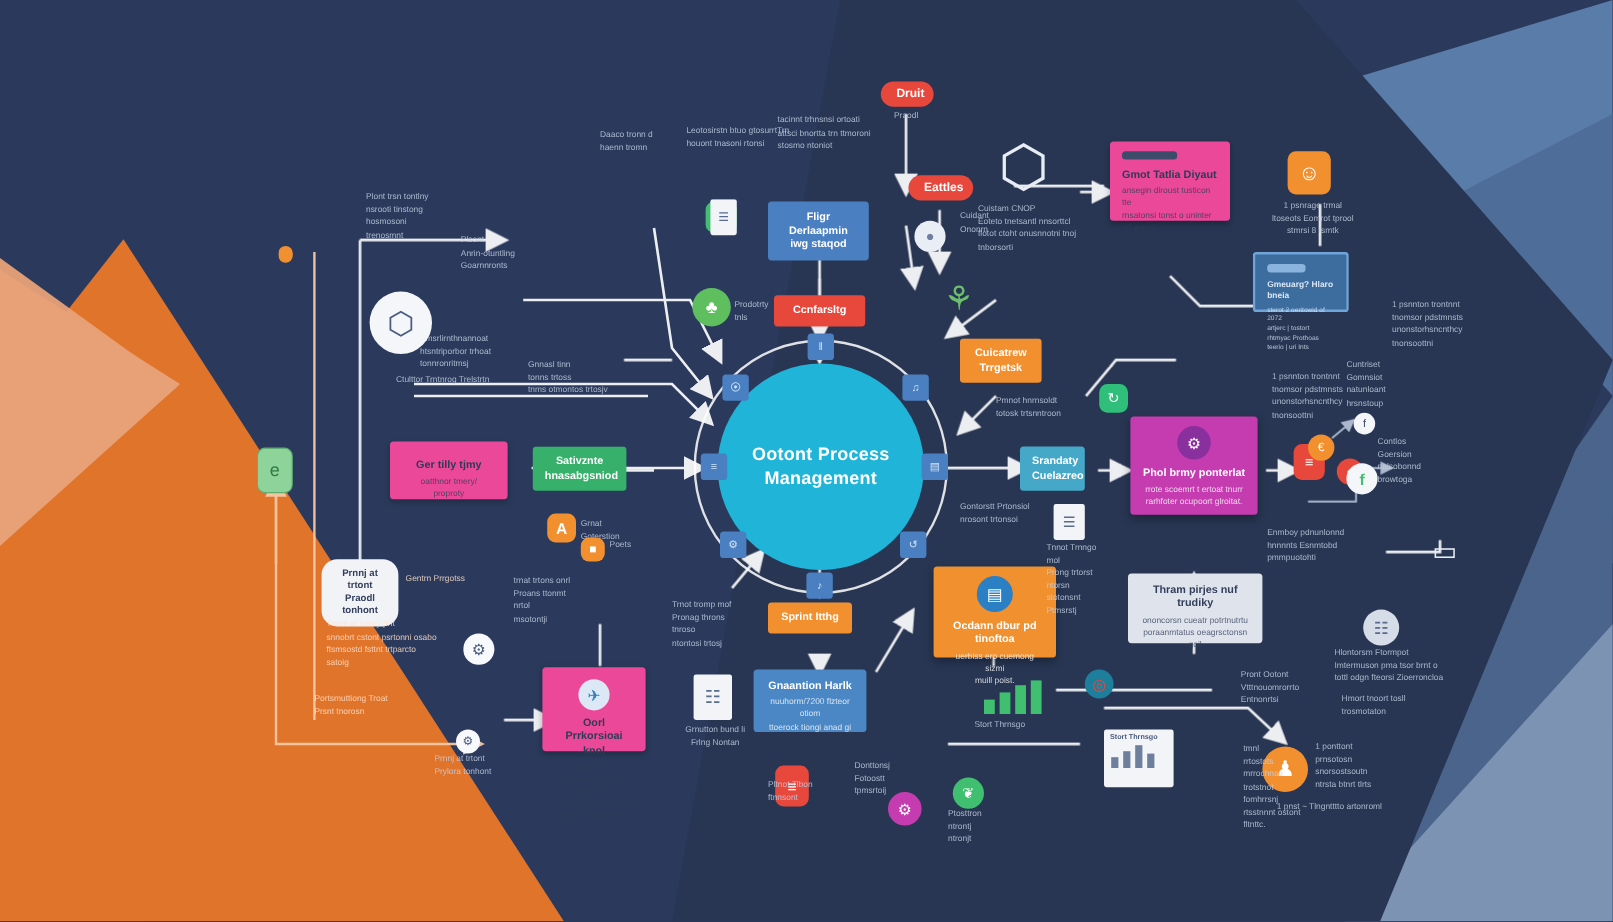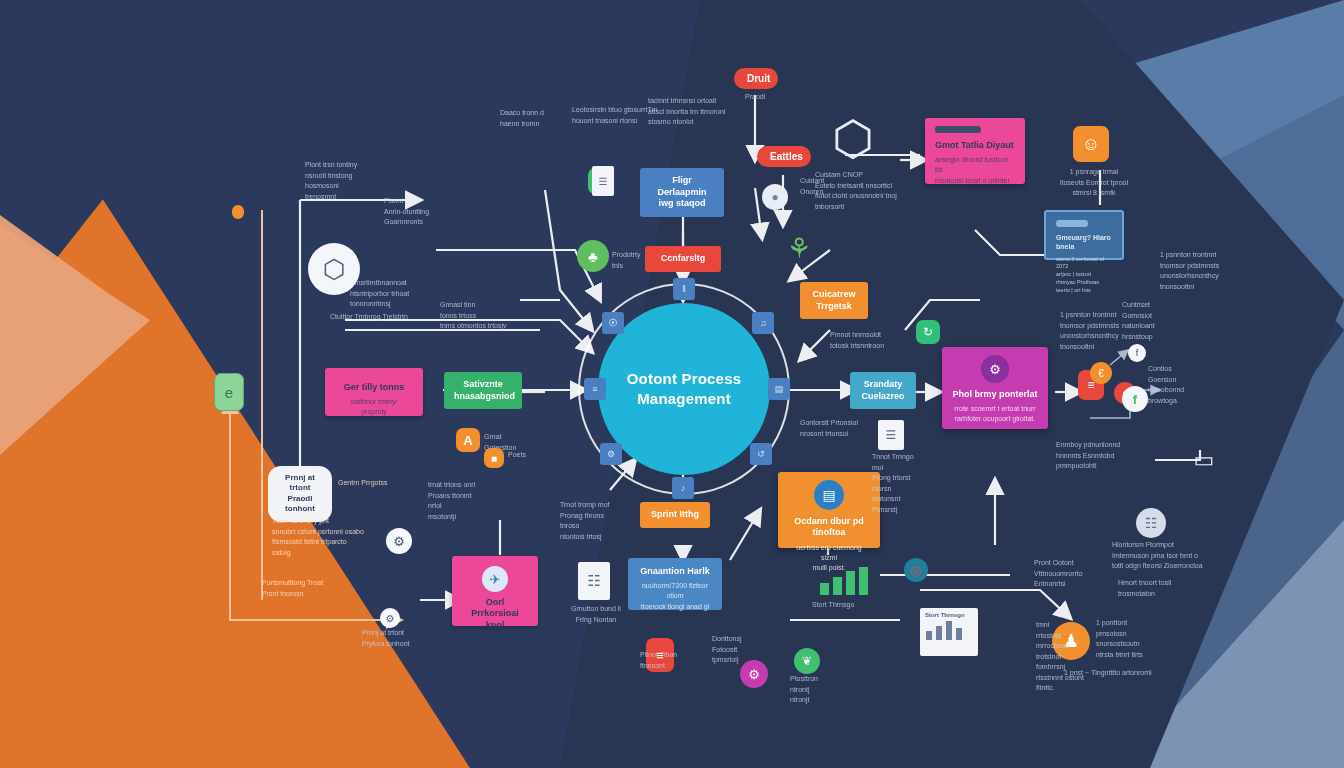--- a/index.html
+++ b/index.html
@@ -263,21 +263,21 @@
       <span>♣</span>
     </div>
   <div class="n cap" style="left:612px;top:250px;width:40px;">Prodotrty
 tnls</div>
 
   <div class="n ico" style="left:779px;top:228px;width:40px;height:40px;color:#6cc06c;font-size:28px;">
       <span>⚘</span>
     </div>
 
   <div class="n card card-light" style="left:325px;top:368px;width:98px;height:48px;text-align:center;">
-    <div class="ti" style="margin-top:6px;">Ger tilly tonns</div>
+    <div class="ti" style="margin-top:6px;">Ger tilly tjmy</div>
     <div class="bd" style="white-space:pre-line;">oatthnor tmery/
 proproty</div>
   </div>
 
   <div class="n chip chip-green" style="left:444px;top:372px;width:78px;white-space:pre-line;">Sativznte
 hnasabgsniod</div>
 
   <div class="n ico ico-sq" style="left:456px;top:428px;width:24px;height:24px;background:#f2902f;color:#fff;font-size:13px;font-weight:bold;">
       <span>A</span>
     </div>
@@ -378,21 +378,21 @@
   <div class="n cap" style="left:812px;top:600px;width:60px;">Stort  Thrnsgo</div>
 
   <div class="n chip chip-orange" style="left:800px;top:282px;width:68px;white-space:pre-line;">Cuicatrew
 Trrgetsk</div>
 
   <div class="n cap" style="left:830px;top:330px;width:84px;white-space:pre-line;">Pmnot  hnrnsoldt
 totosk  trtsnntroon</div>
   <div class="n cap" style="left:800px;top:418px;width:72px;white-space:pre-line;">Gontorstt  Prtonsiol
 nrosont  trtonsoi</div>
 
-  <div class="n chip chip-steel" style="left:850px;top:372px;width:66px;white-space:pre-line;">Srandaty
+  <div class="n chip chip-steel" style="left:850px;top:372px;width:54px;white-space:pre-line;">Srandaty
 Cuelazreo</div>
 
   <div class="n ico ico-sq" style="left:916px;top:320px;width:24px;height:24px;background:#2fbf7a;color:#fff;font-size:12px;">
       <span>↻</span>
     </div>
 
   <div class="n card card-magenta" style="left:942px;top:347px;width:106px;height:82px;text-align:center;">
     <div class="ico ico-circle" style="width:28px;height:28px;background:#8a2f9e;color:#fff;font-size:13px;margin:0 auto 6px;">
         <span>⚙</span>
       </div>
@@ -403,20 +403,25 @@
 
   <div class="n card card-orange" style="left:778px;top:472px;width:102px;height:76px;text-align:center;">
     <div class="ico ico-circle" style="width:30px;height:30px;background:#2b7fc4;color:#fff;font-size:14px;margin:0 auto 6px;">
         <span>▤</span>
       </div>
     <div class="ti">Ocdann  dbur pd tinoftoa</div>
     <div class="bd" style="white-space:pre-line;">uerbiss ero cuemong  sizmi
 muill poist.</div>
   </div>
 
+  <div class="n card card-grayblue" style="left:940px;top:478px;width:112px;height:58px;text-align:center;">
+    <div class="ti">Thram  pirjes  nuf trudiky</div>
+    <div class="bd" style="white-space:pre-line;">ononcorsn  cueatr  potrtnutrtu
+poraanmtatus  oeagrsctonsn  goil</div>
+  </div>
 
   <div class="n ico" style="left:878px;top:420px;width:26px;height:30px;background:#f2f4f8;color:#5a6d8e;font-size:12px;border-radius:2px;">
       <span>☰</span>
     </div>
   <div class="n cap" style="left:872px;top:452px;width:46px;white-space:pre-line;">Tnnot  Trnngo mol
 Prong  trtorst  ntorsn
 stotonsnt  Ptmsrstj</div>
 
   <div class="n ico ico-sq" style="left:1078px;top:370px;width:26px;height:30px;background:#e8483c;color:#fff;font-size:12px;">
       <span>≡</span>

